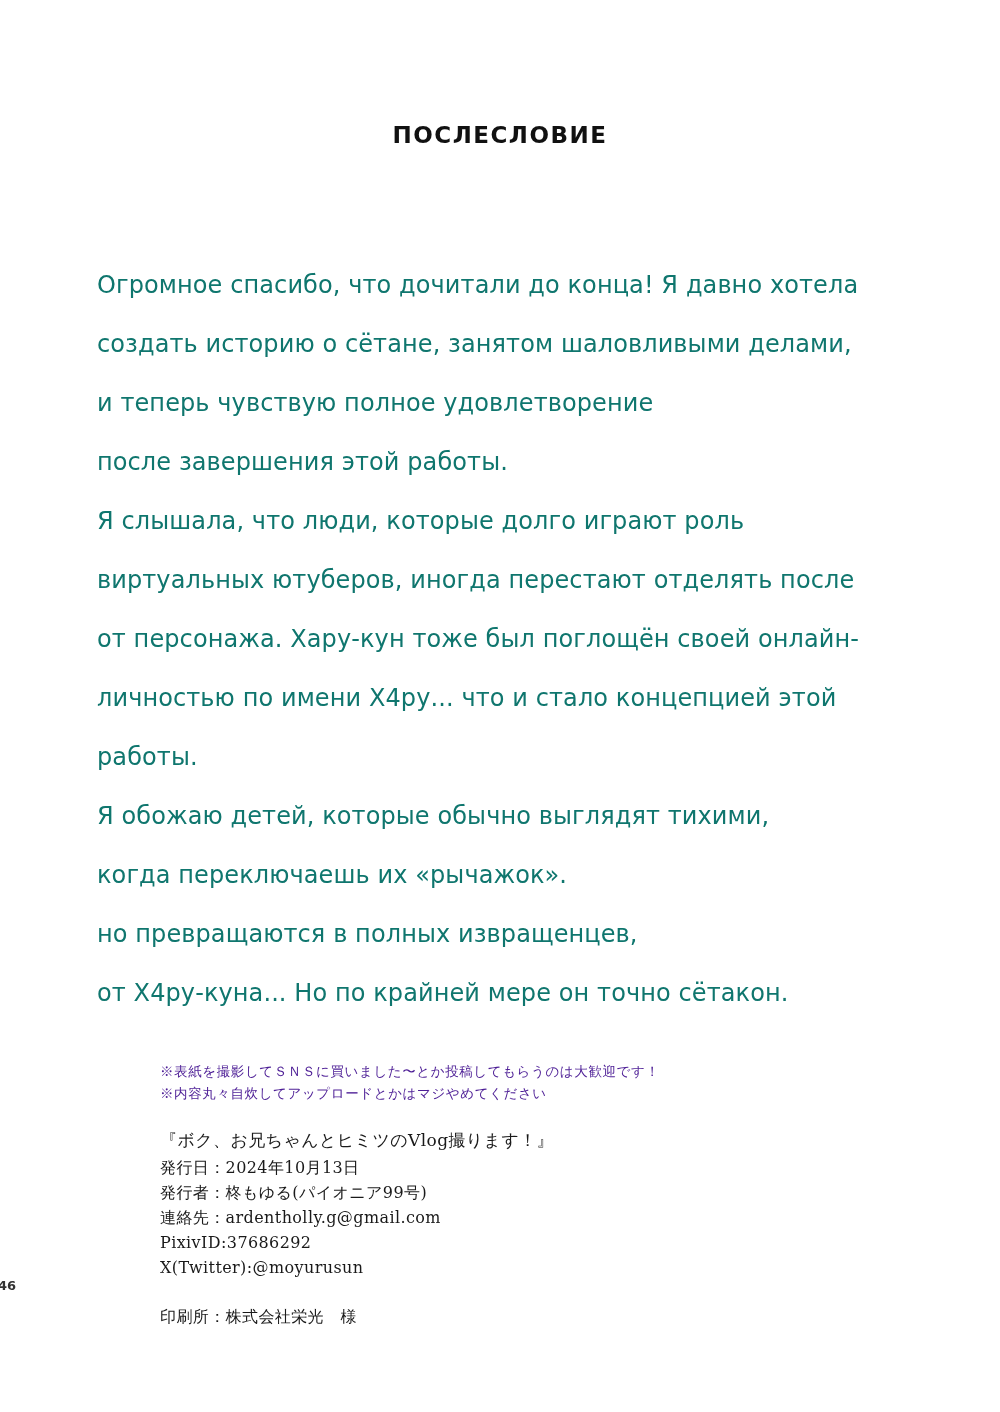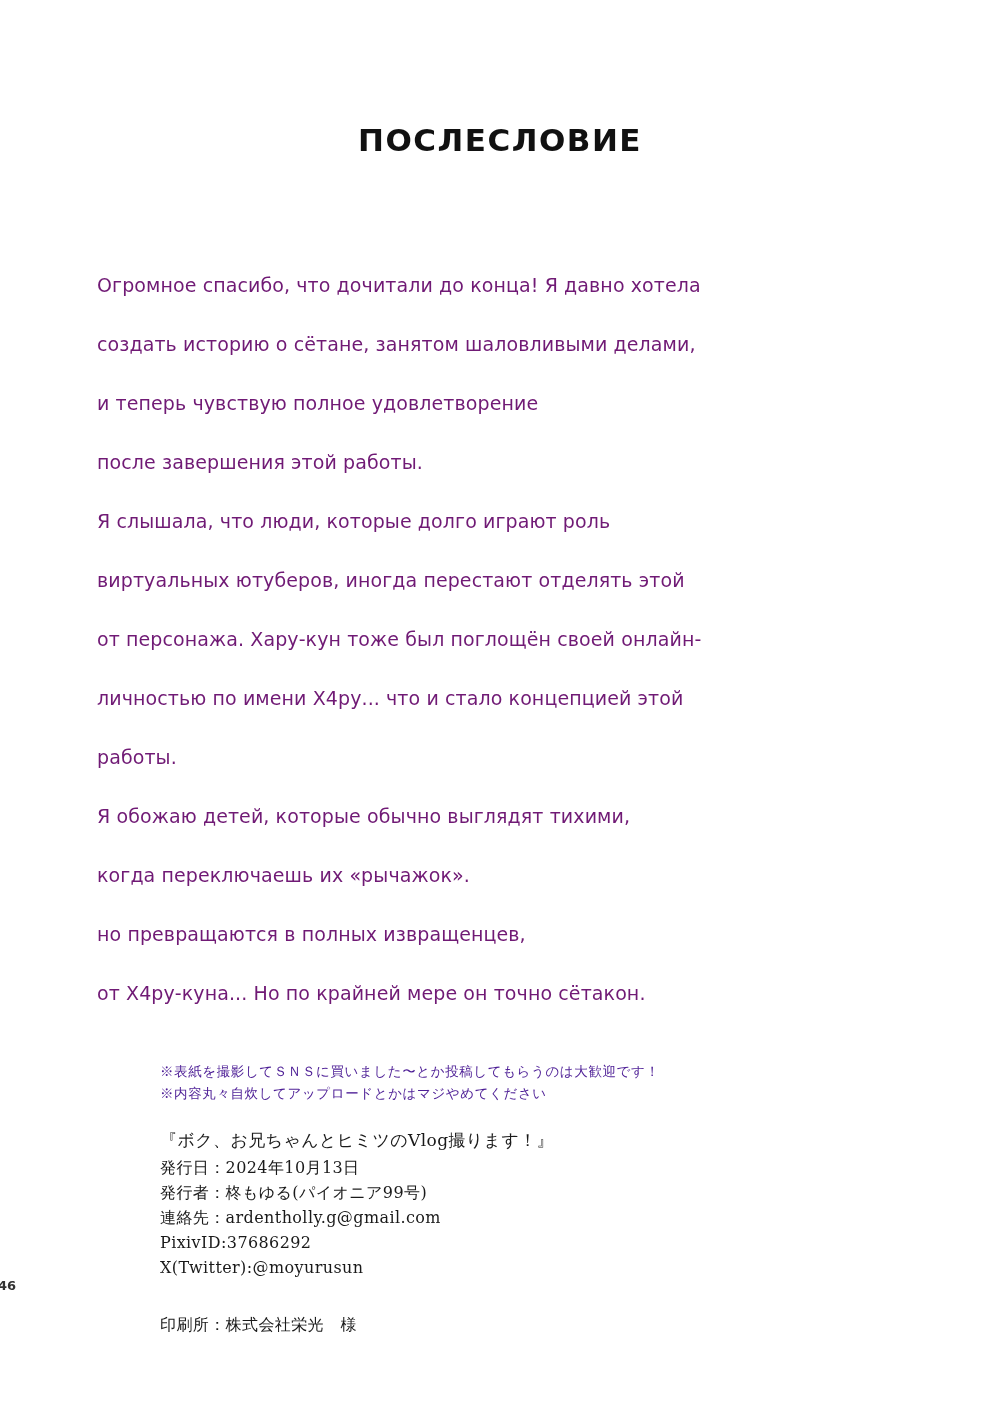--- a/index.html
+++ b/index.html
@@ -27,36 +27,36 @@
 
   
   .afterword-title {
     position: absolute;
     left: 0;
     top: 122px;
     width: 1000px;
     text-align: center;
     font-family: "DejaVu Sans", sans-serif;
     font-weight: 800;
-    font-size: 31px;
+    font-size: 23px;
     letter-spacing: 1.5px;
     color: #111111;
   }
 
   
   .afterword-body {
     position: absolute;
     left: 97px;
     top: 262px;
     width: 800px;
     font-family: "DejaVu Sans", sans-serif;
     font-weight: 400;
-    font-size: 19px;
+    font-size: 24px;
     line-height: 47px;
-    color: #701a75;
+    color: #0f766e;
     letter-spacing: 0.1px;
   }
   .afterword-body p {
     margin: 0;
   }
   .afterword-body p + p {
     margin-top: 12px;
   }
 
   
@@ -87,21 +87,21 @@
     letter-spacing: 0.4px;
   }
   .colophon-block div {
     white-space: nowrap;
   }
   .colophon-block .work-title {
     font-size: 17px;
     margin-bottom: 2px;
   }
   .colophon-block .printer {
-    margin-top: 32px;
+    margin-top: 24px;
   }
 
   
   .page-number {
     position: absolute;
     left: -2px;
     top: 1278px;
     width: 16px;
     font-family: "DejaVu Sans", sans-serif;
     font-size: 13px;
@@ -127,21 +127,21 @@
 <div class="page">
 
   <div class="afterword-title">ПОСЛЕСЛОВИЕ</div>
 
   <div class="afterword-body">
     <p>Огромное спасибо, что дочитали до конца! Я давно хотела</p>
     <p>создать историю о сётане, занятом шаловливыми делами,</p>
     <p>и теперь чувствую полное удовлетворение</p>
     <p>после завершения этой работы.</p>
     <p>Я слышала, что люди, которые долго играют роль</p>
-    <p>виртуальных ютуберов, иногда перестают отделять этой</p>
+    <p>виртуальных ютуберов, иногда перестают отделять после</p>
     <p>от персонажа. Хару-кун тоже был поглощён своей онлайн-</p>
     <p>личностью по имени Х4ру... что и стало концепцией этой</p>
     <p>работы.</p>
     <p>Я обожаю детей, которые обычно выглядят тихими,</p>
     <p>когда переключаешь их «рычажок».</p>
     <p>но превращаются в полных извращенцев,</p>
     <p>от Х4ру-куна... Но по крайней мере он точно сётакон.</p>
   </div>
 
   <div class="notice-block">

